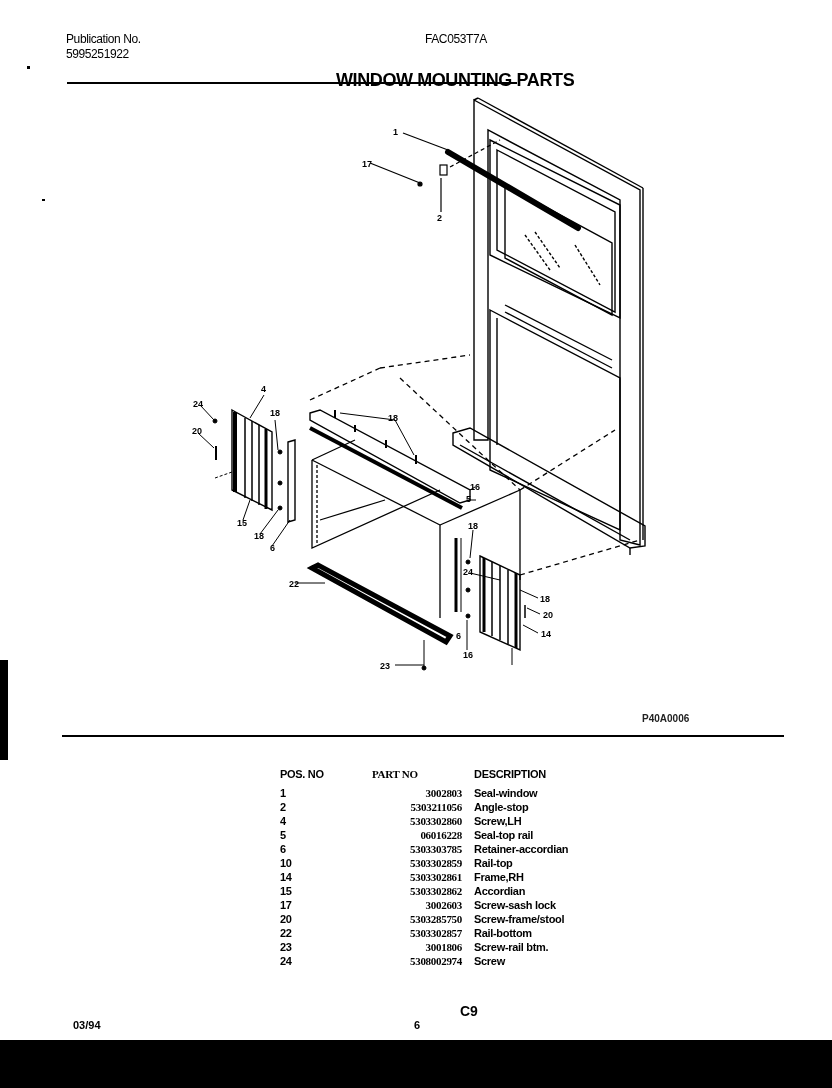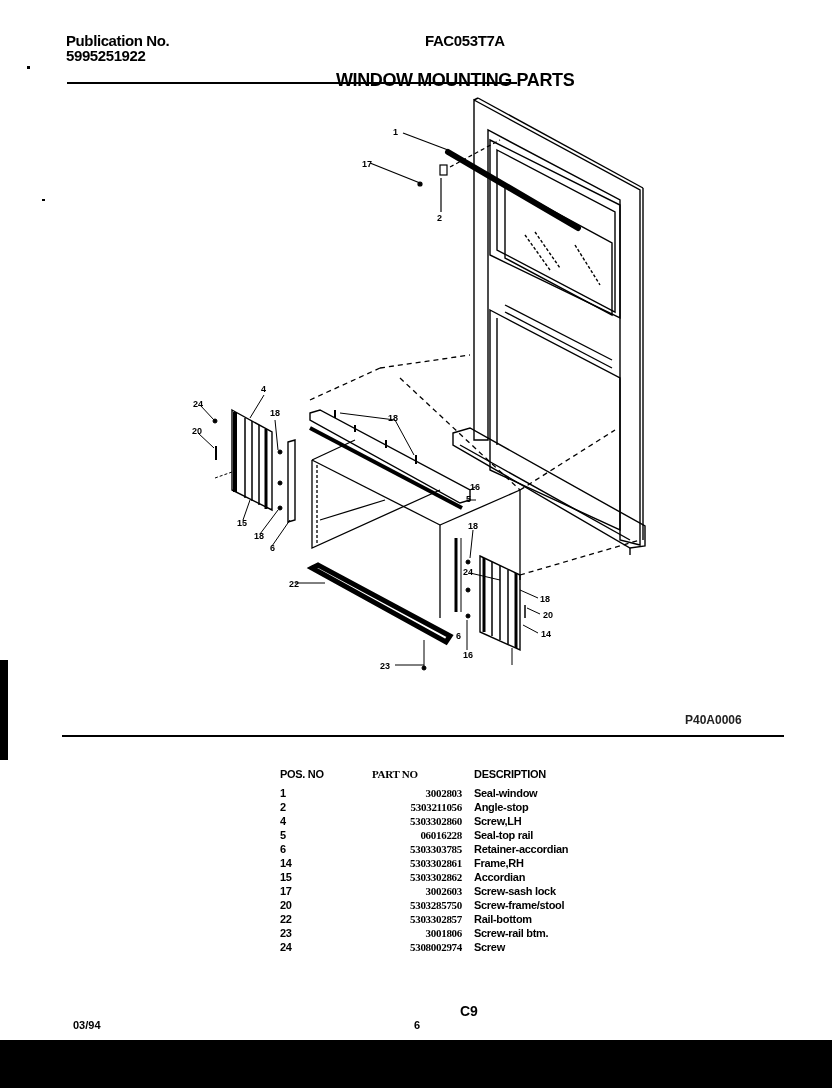--- a/index.html
+++ b/index.html
@@ -1,24 +1,24 @@
 <!DOCTYPE html>
 <html><head>
   <meta charset="utf-8">
   <style>
     html, body { margin: 0; padding: 0; background: #ffffff; }
     body { width: 832px; height: 1088px; position: relative; overflow: hidden;
            font-family: "Liberation Sans", sans-serif; color: #000; }
     .abs { position: absolute; }
-    .hdr { font-weight: bold; font-size: 15px; letter-spacing: -0.4px; }
+    .hdr { font-weight: normal; font-size: 12px; letter-spacing: -0.4px; }
     .title { font-weight: bold; font-size: 18px; letter-spacing: -0.4px; }
     .rule { position: absolute; background: #000; }
     .diagram { position: absolute; left: 0; top: 0; width: 832px; height: 700px; }
     .callout { font-weight: bold; font-size: 9px; font-family: "Liberation Sans", sans-serif; }
-    .ref { font-size: 12px; font-weight: bold; color: #222; margin-left: 43px; }
+    .ref { font-size: 10px; font-weight: bold; color: #222; }
     table.parts { position: absolute; left: 280px; top: 768px; border-collapse: collapse;
                   font-weight: bold; font-size: 11px; letter-spacing: -0.3px; }
     table.parts th { text-align: left; padding: 0 0 6px 0; font-size: 11px; }
     table.parts td { padding: 0; height: 14px; line-height: 14px; }
     .c-pos { width: 92px; }
     .c-part { width: 90px; text-align: right; padding-right: 12px !important; font-family: Liberation Serif, serif; }
     th.c-part { text-align: right; padding-right: 12px !important; }
     .c-desc { width: 160px; }
     .footer-date { font-weight: bold; font-size: 11px; }
     .page-no { font-weight: bold; font-size: 11px; }
@@ -222,20 +222,25 @@
         <td class="c-pos">5</td>
         <td class="c-part">06016228</td>
         <td class="c-desc">Seal-top rail</td>
       </tr>
     <tr>
         <td class="c-pos">6</td>
         <td class="c-part">5303303785</td>
         <td class="c-desc">Retainer-accordian</td>
       </tr>
     <tr>
+        <td class="c-pos">10</td>
+        <td class="c-part">5303302859</td>
+        <td class="c-desc">Rail-top</td>
+      </tr>
+    <tr>
         <td class="c-pos">14</td>
         <td class="c-part">5303302861</td>
         <td class="c-desc">Frame,RH</td>
       </tr>
     <tr>
         <td class="c-pos">15</td>
         <td class="c-part">5303302862</td>
         <td class="c-desc">Accordian</td>
       </tr>
     <tr>

